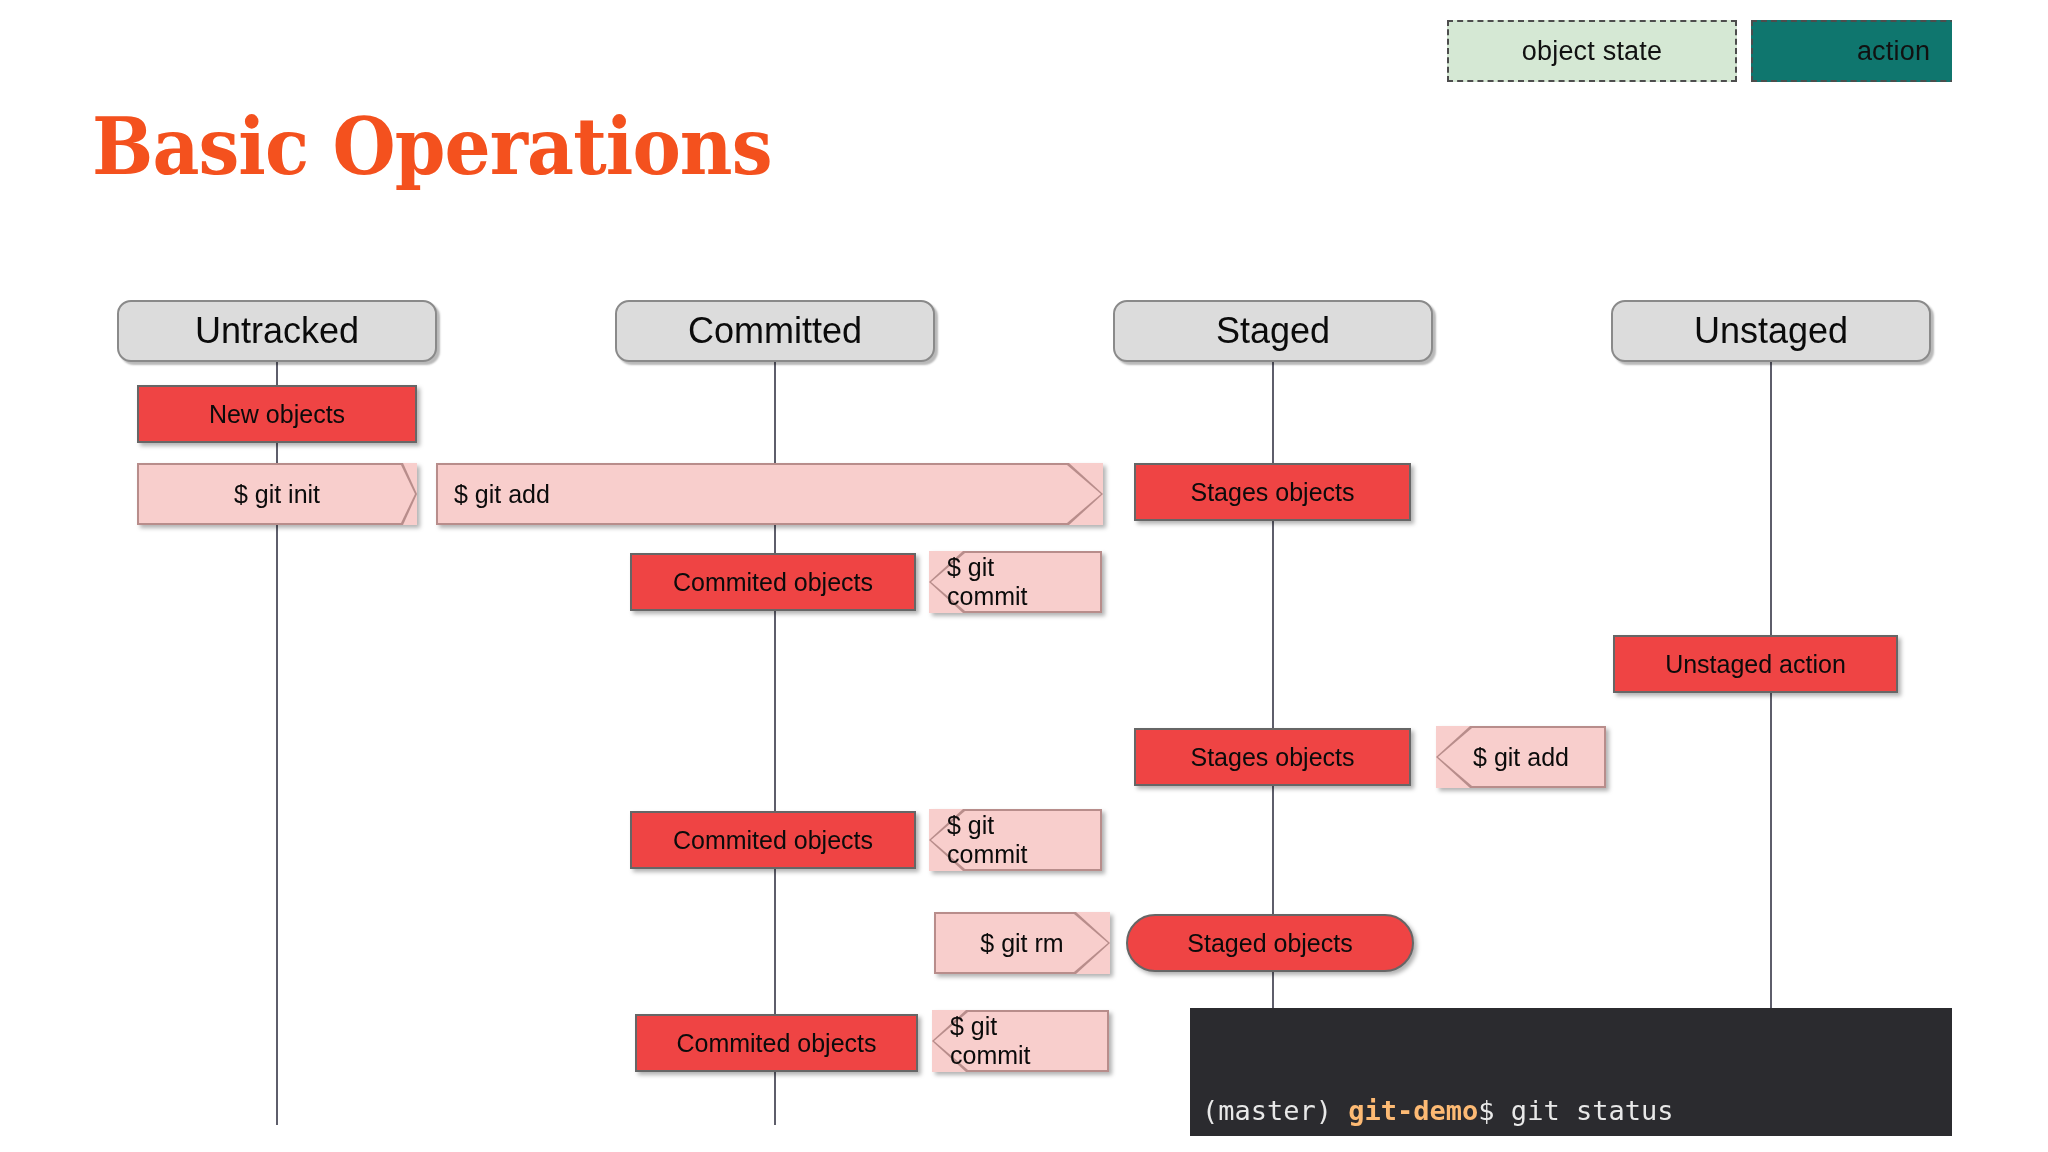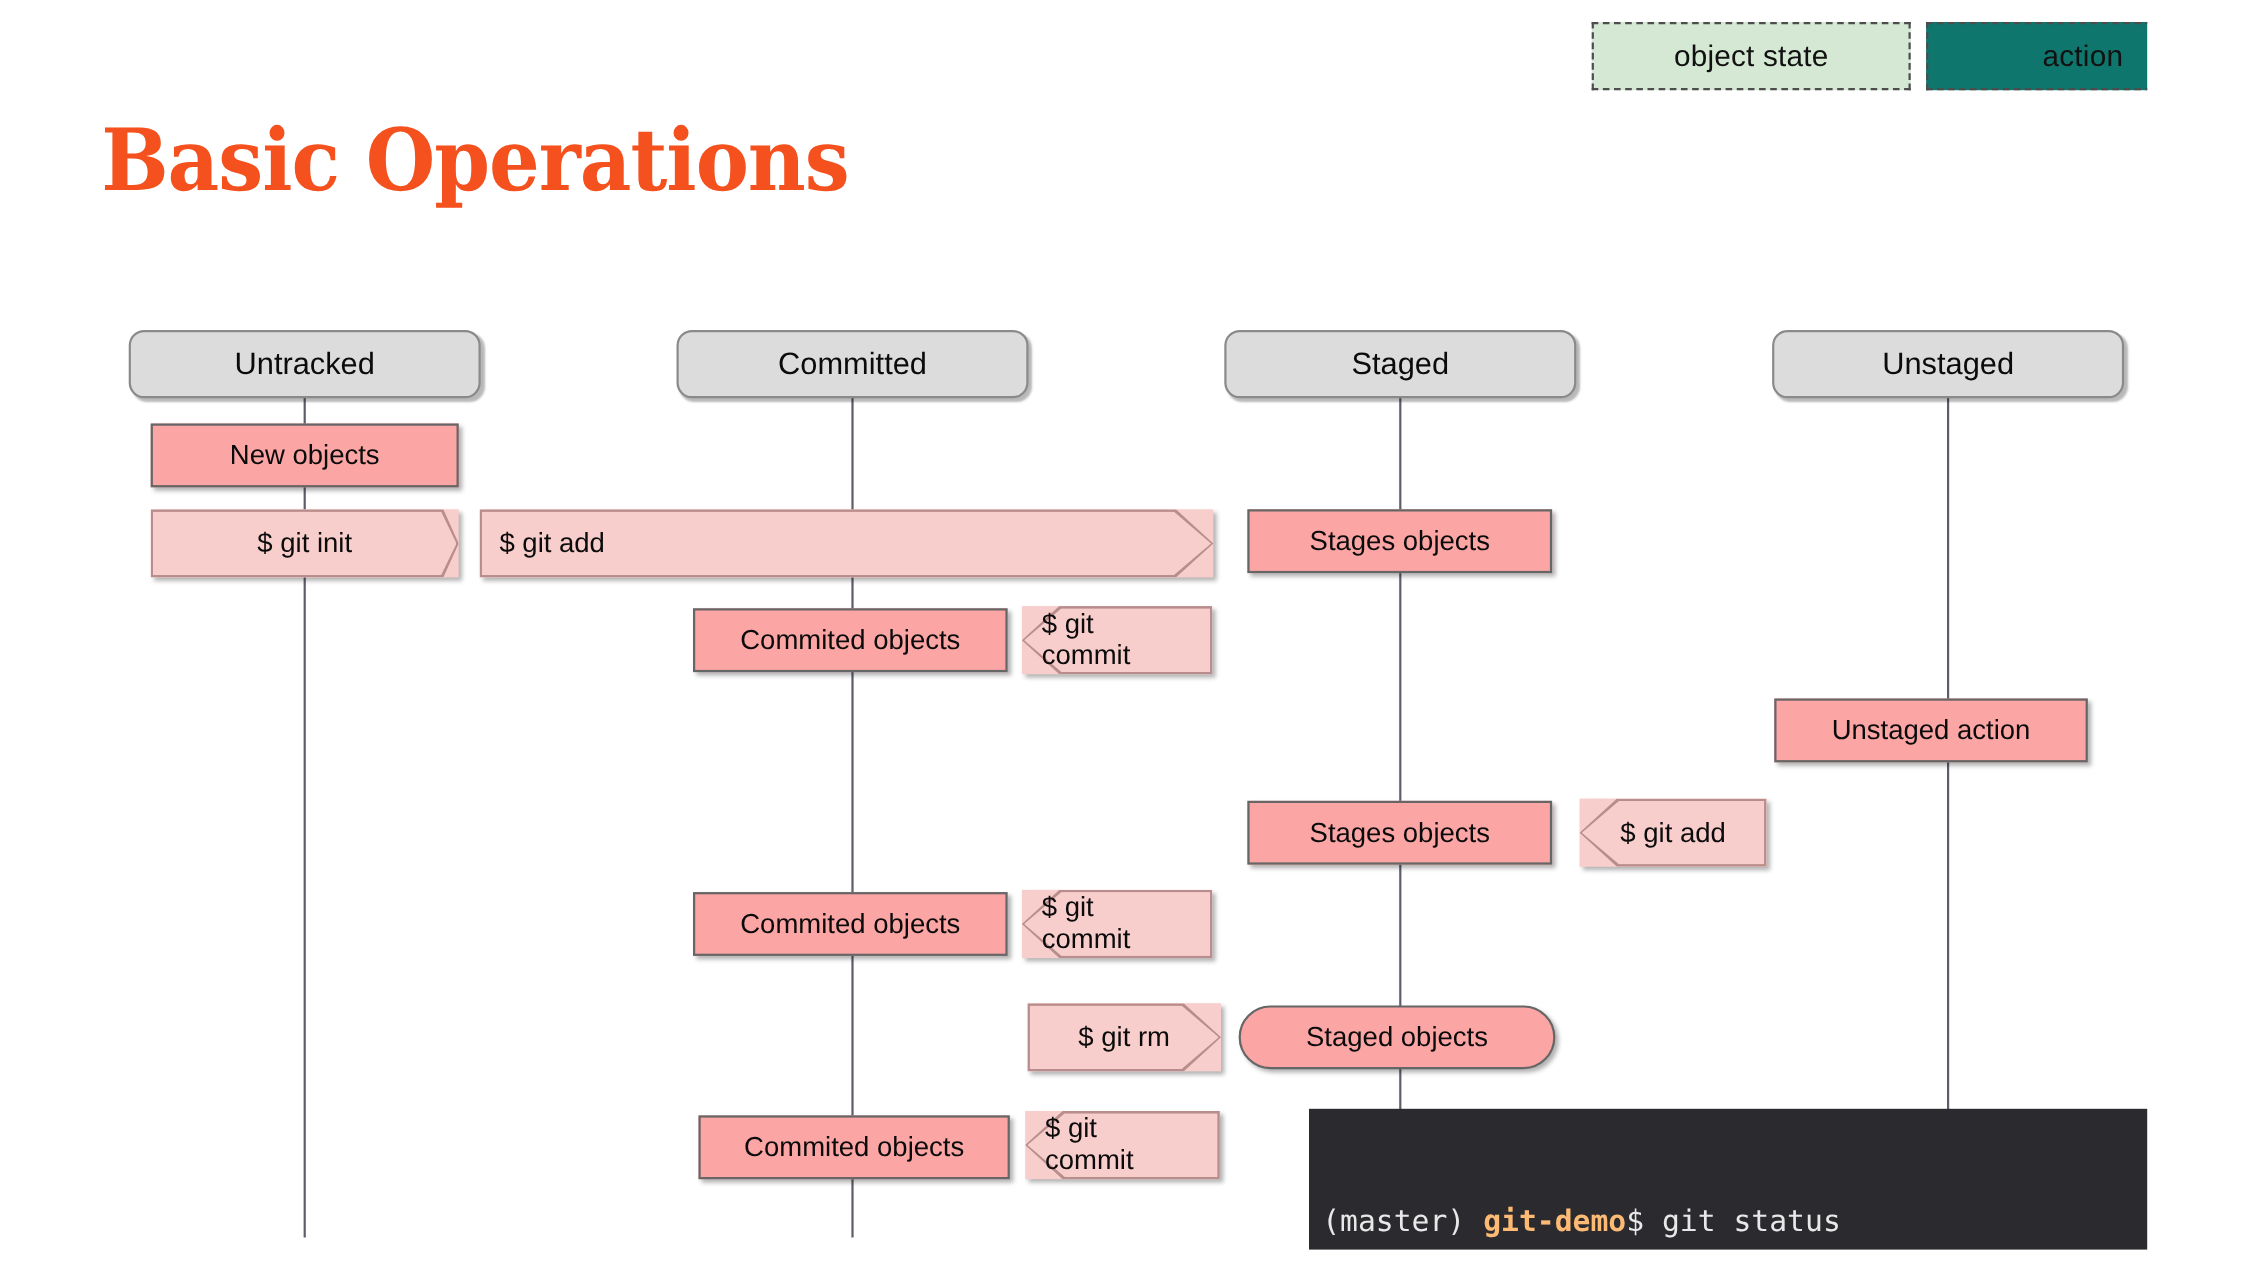--- a/index.html
+++ b/index.html
@@ -68,41 +68,41 @@
     top: 300px;
     width: 320px;
     height: 62px;
     margin-left: -160px;
     border: 2px solid #8a8a8a;
     border-radius: 14px;
     background: #dcdcdc;
     display: flex;
     align-items: center;
     justify-content: center;
-    font-size: 28px;
+    font-size: 36px;
     color: #0b0b0b;
     box-sizing: border-box;
     box-shadow: 3px 3px 2px rgba(0,0,0,.28);
   }
 
   
   .node {
     position: absolute;
     box-sizing: border-box;
     display: flex;
     align-items: center;
     justify-content: center;
     text-align: center;
     font-size: 25px;
     color: #0b0b0b;
     line-height: 1.15;
     white-space: pre-line;
     filter: drop-shadow(3px 3px 2px rgba(0,0,0,.30));
   }
-  .node.state  { background: #fca5a5; border: 2px solid #666666; }
+  .node.state  { background: #ef4444; border: 2px solid #666666; }
   .node.action { background: #f8cecc; border: 2px solid #7a5f5e; }
 
   
   .node.arrow-r,
   .node.arrow-l,
   .node.tip-r {
     border: none;
   }
   .node.arrow-r::before,
   .node.arrow-l::before,

